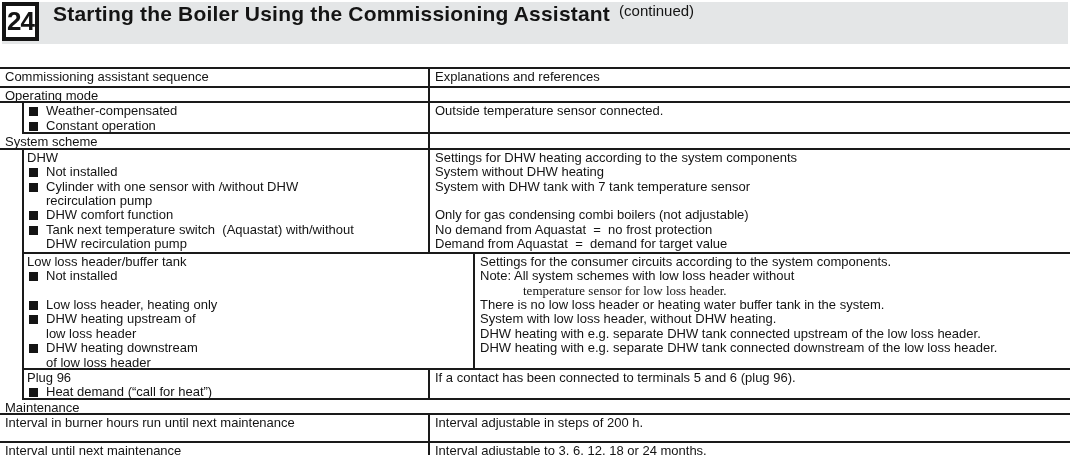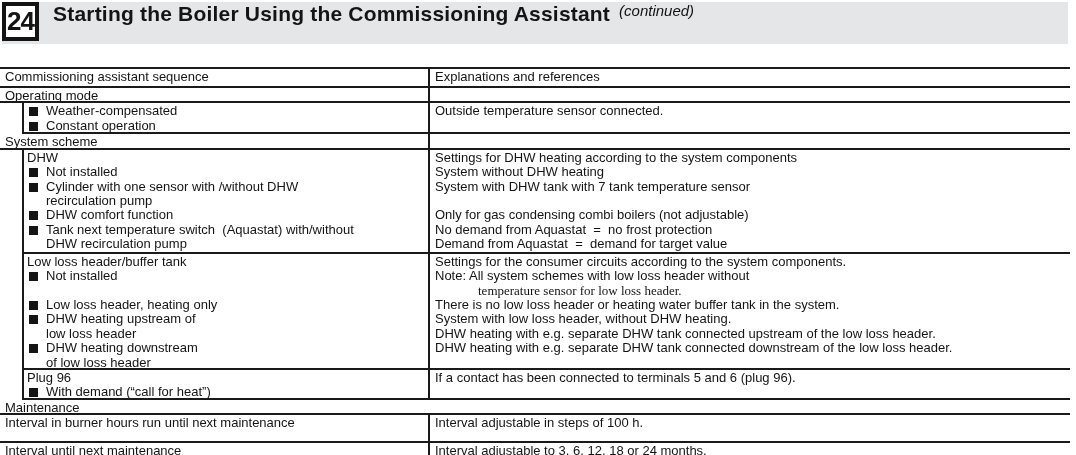--- a/index.html
+++ b/index.html
@@ -20,21 +20,21 @@
   }
   .numbox{
     width:29px;height:31px;
     border:4px solid #141414;
     background:#ffffff;
     display:flex;align-items:center;justify-content:center;
     font-size:26px;font-weight:bold;letter-spacing:-1px;
     margin-right:14px;flex:none;
   }
   .title{font-size:21px;font-weight:bold;letter-spacing:.2px;}
-  .continued{font-size:15px;font-style:italic;margin-left:9px;font-weight:500;}
+  .continued{font-size:15px;margin-left:9px;font-weight:500;}
   
   .table{
     position:absolute;top:67px;left:0;
     width:1070px;
     border-top:2px solid #1a1a1a;
   }
   .row{display:flex;position:relative;}
   
   .row::after{
     content:"";position:absolute;left:0;right:0;bottom:0;height:2px;
@@ -59,21 +59,21 @@
   .b{display:flex;padding-left:29px;}
   .sq{width:9px;height:9px;background:#141414;flex:none;margin:3px 8px 0 0;display:inline-block;}
   .cont{padding-left:46px;}
   .cr .line{padding-left:5px;}
   .cr .notecont{padding-left:48px;font-family:Liberation Serif, serif;}
   
   .h19{min-height:19px;}
   .h14{min-height:14px;}
   .h31{min-height:31px;}
   .h104{min-height:104px;}
-  .h116{min-height:116px;}
+  .h116{min-height:116px;gap:45px;}
   .h29{min-height:29px;}
   .h28{min-height:28px;}
   .h17{min-height:17px;}
 </style>
 </head>
 <body>
 
 <div class="banner">
   <div class="numbox">
     <span>24</span>
@@ -156,40 +156,40 @@
       <div class="line">There is no low loss header or heating water buffer tank in the system.</div>
       <div class="line">System with low loss header, without DHW heating.</div>
       <div class="line">DHW heating with e.g. separate DHW tank connected upstream of the low loss header.</div>
       <div class="line">DHW heating with e.g. separate DHW tank connected downstream of the low loss header.</div>
     </div>
   </div>
 
   <div class="row subbox indentline h29">
     <div class="cl">
       <div class="line lbl">Plug 96</div>
-      <div class="line b"><span class="sq"></span><span>With demand (“call for heat”)</span></div>
+      <div class="line b"><span class="sq"></span><span>Heat demand (“call for heat”)</span></div>
     </div>
     <div class="cr">
       <div class="line">If a contact has been connected to terminals 5 and 6 (plug 96).</div>
     </div>
   </div>
 
   <div class="row nodiv h14">
     <div class="cl">
       <div class="line bold flush">Maintenance</div>
     </div>
     <div class="cr"></div>
   </div>
 
   <div class="row h28">
     <div class="cl">
       <div class="line flush">Interval in burner hours run until next maintenance</div>
     </div>
     <div class="cr">
-      <div class="line">Interval adjustable in steps of 100 h.</div>
+      <div class="line">Interval adjustable in steps of 200 h.</div>
     </div>
   </div>
 
   <div class="row h17">
     <div class="cl">
       <div class="line flush">Interval until next maintenance</div>
     </div>
     <div class="cr">
       <div class="line">Interval adjustable to 3, 6, 12, 18 or 24 months.</div>
     </div>

